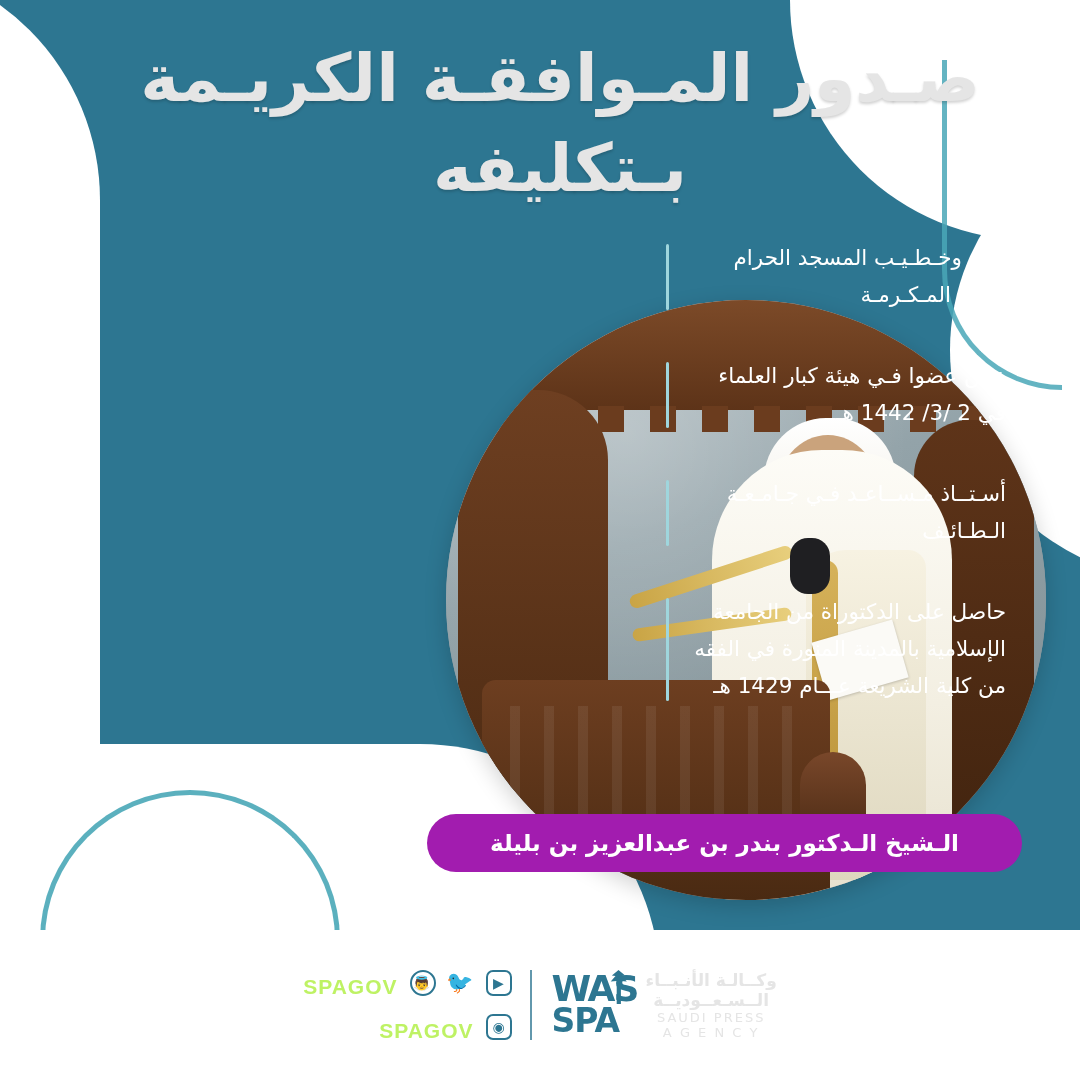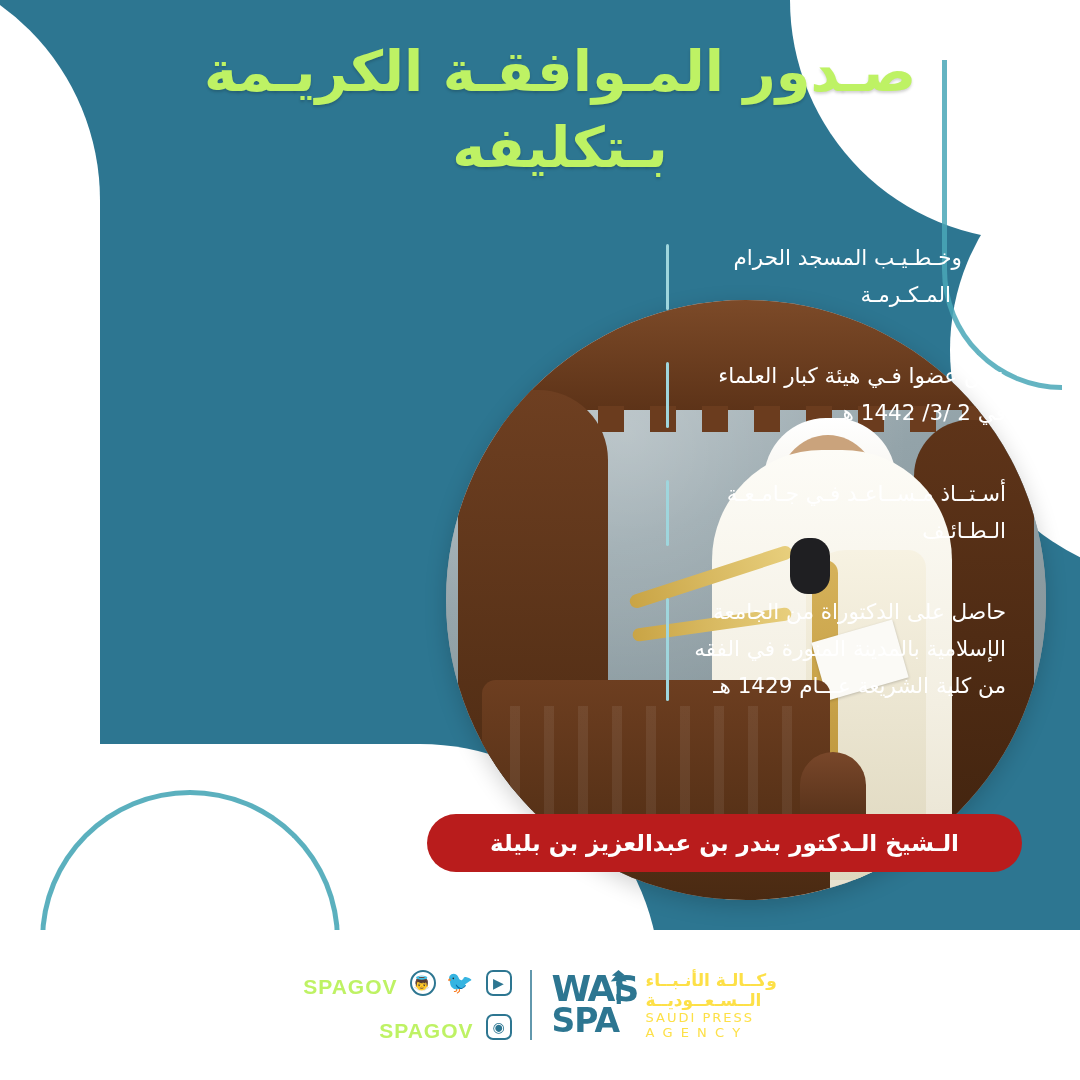--- a/index.html
+++ b/index.html
@@ -75,22 +75,22 @@
     border-bottom: none;
     opacity: .9;
   }
 
   
   .headline {
     position: absolute;
     top: 34px; right: 70px;
     width: 900px;
     text-align: center;
-    color: #bef264;
-    font-size: 56px;
+    color: #e5e5e5;
+    font-size: 66px;
     font-weight: bold;
     line-height: 1.36;
     letter-spacing: 1px;
     text-shadow: 0 2px 3px rgba(0,0,0,.18);
     direction: rtl;
     z-index: 6;
   }
   .headline span { display: block; }
 
   
@@ -224,21 +224,21 @@
     position: absolute; left: 62%; top: 330px; width: 84px; height: 60px;
     background: #fbfaf6; transform: rotate(-16deg);
     box-shadow: 0 1px 3px rgba(0,0,0,.2);
   }
 
   
   .name-banner {
     position: absolute;
     right: 58px; bottom: 208px;
     width: 595px; height: 58px;
-    background: #b91c1c;
+    background: #a21caf;
     border-radius: 30px;
     display: flex; align-items: center; justify-content: center;
     color: #ffffff; font-size: 23px; font-weight: bold;
     letter-spacing: .5px;
     z-index: 8;
     direction: rtl;
   }
 
   
   .footer {
@@ -256,21 +256,21 @@
     position: absolute; color: #2d7691; font-weight: bold;
     font-family: "DejaVu Sans", sans-serif;
   }
   .spa-mark .w { top: 0; left: 2px; font-size: 36px; letter-spacing: -2px; }
   .spa-mark .s { bottom: 2px; left: 2px; font-size: 33px; letter-spacing: -1px; }
   .spa-mark .palm {
     position: absolute; right: 2px; top: 2px; width: 30px; height: 34px;
     background: #2d7691;
     clip-path: polygon(50% 0%, 72% 16%, 60% 18%, 78% 34%, 58% 32%, 58% 100%, 44% 100%, 44% 32%, 24% 34%, 40% 18%, 28% 16%);
   }
-  .spa-text { text-align: left; line-height: 1.18; color: #fde047; }
+  .spa-text { text-align: center; line-height: 1.18; color: #e5e5e5; }
   .spa-ar { font-size: 17px; font-weight: bold; letter-spacing: 1px; }
   .spa-en { font-size: 13px; font-weight: normal; letter-spacing: 2px; }
   .divider-v { width: 2px; height: 70px; background: #2d7691; opacity: .75; }
   .handles { display: flex; flex-direction: column; gap: 12px; }
   .handle-row { display: flex; align-items: center; gap: 12px; }
   .handle-row .label {
     color: #bef264; font-size: 21px; font-weight: bold; letter-spacing: 1px;
     font-family: "Liberation Sans", sans-serif; direction: ltr; margin-top: 8px;
   }
   .ic {

